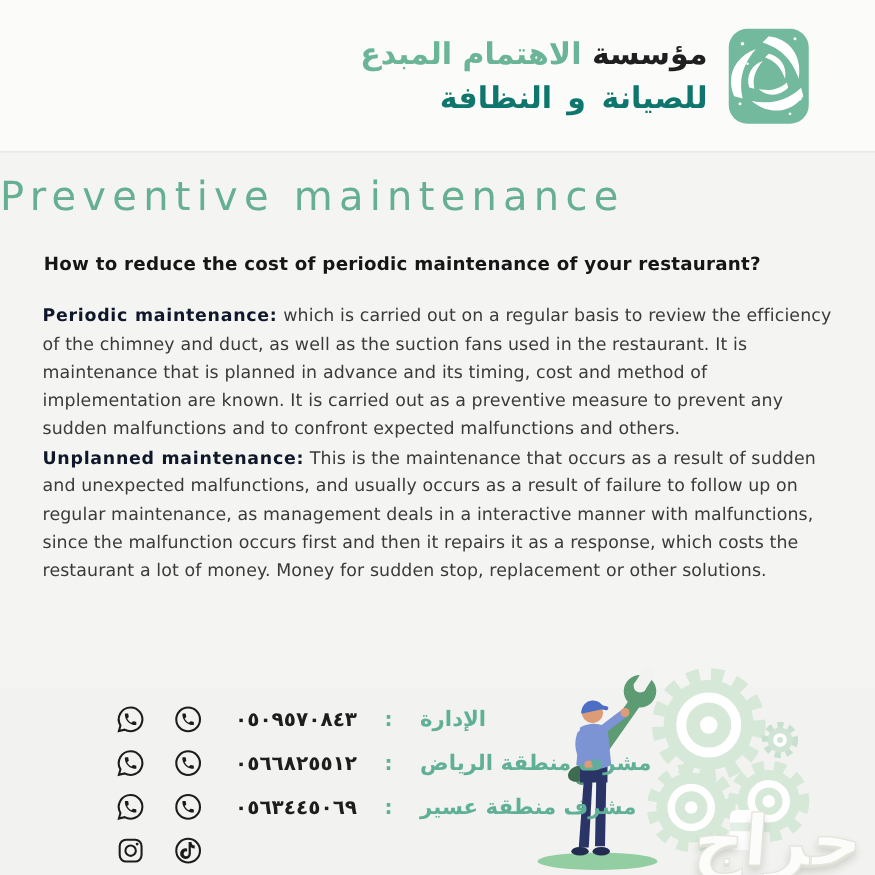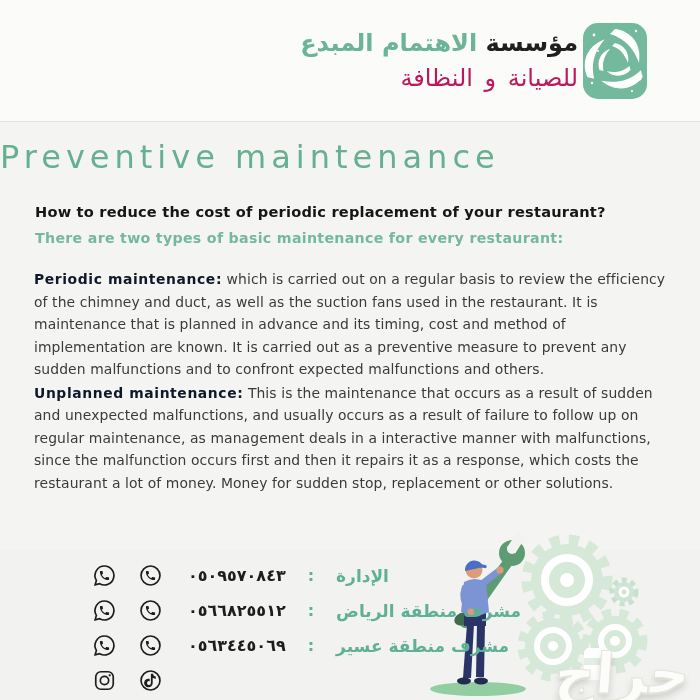--- a/index.html
+++ b/index.html
@@ -6,26 +6,26 @@
   .poster{
     position:relative;width:700px;height:700px;overflow:hidden;
     background:#f4f5f2;
     font-family:"DejaVu Sans","Liberation Sans",sans-serif;
   }
   
   .header{
     position:absolute;top:0;left:0;right:0;height:122px;
     background:#fbfbfa;border-bottom:1px solid #e2e2e0;
     display:flex;align-items:center;justify-content:flex-end;
-    gap:4px;padding-right:52px;box-sizing:border-box;
+    gap:16px;padding-right:52px;box-sizing:border-box;
   }
   .brand-text{direction:rtl;text-align:right;line-height:1.0;}
   .brand-line1{font-size:24px;font-weight:bold;color:#1f1f1f;letter-spacing:1px;}
   .brand-line1 .hl{color:#6ab497;}
-  .brand-line2{font-size:24px;font-weight:normal;color:#be185d;margin-top:11px;letter-spacing:2px;word-spacing:4px;}
+  .brand-line2{font-size:24px;font-weight:bold;color:#0f766e;margin-top:11px;letter-spacing:2px;word-spacing:4px;}
   .logo{width:66px;height:80px;flex:0 0 auto;}
   .logo svg{display:block;width:100%;height:100%;}
   
   .main{position:absolute;top:122px;left:0;right:0;}
   .page-title{
     margin:16px 0 0;color:#67af93;
     font-size:32px;font-weight:500;letter-spacing:5px;
   }
   .question{margin:27px 32px 0 35px;font-size:14.6px;font-weight:700;color:#161616;letter-spacing:.2px;}
   .lead{margin:10px 32px 0 35px;font-size:14.2px;font-weight:700;color:#74b89d;letter-spacing:.3px;}
@@ -81,22 +81,21 @@
             <circle cx="10" cy="62" r="1.2"></circle>
           <circle cx="50" cy="70" r="1.1"></circle>
             <circle cx="16" cy="30" r="1.0"></circle>
         </g>
       </svg>
     </div>
   </div>
 
   <div class="main">
     <h1 class="page-title">Preventive maintenance</h1>
-    <p class="question">How to reduce the cost of periodic replacement of your restaurant?</p>
-    <p class="lead">There are two types of basic maintenance for every restaurant:</p>
+    <p class="question">How to reduce the cost of periodic maintenance of your restaurant?</p>
     <p class="para"><span class="plabel">Periodic maintenance:</span> <span>which is carried out on a regular basis to review the efficiency of the chimney and duct, as well as the suction fans used in the restaurant. It is maintenance that is planned in advance and its timing, cost and method of implementation are known. It is carried out as a preventive measure to prevent any sudden malfunctions and to confront expected malfunctions and others.</span></p>
     <p class="para"><span class="plabel">Unplanned maintenance:</span> <span>This is the maintenance that occurs as a result of sudden and unexpected malfunctions, and usually occurs as a result of failure to follow up on regular maintenance, as management deals in a interactive manner with malfunctions, since the malfunction occurs first and then it repairs it as a response, which costs the restaurant a lot of money. Money for sudden stop, replacement or other solutions.</span></p>
   </div>
 
   <div class="footer">
 
     <div class="illustration">
       <svg viewBox="0 0 280 180">
 
         <g>

